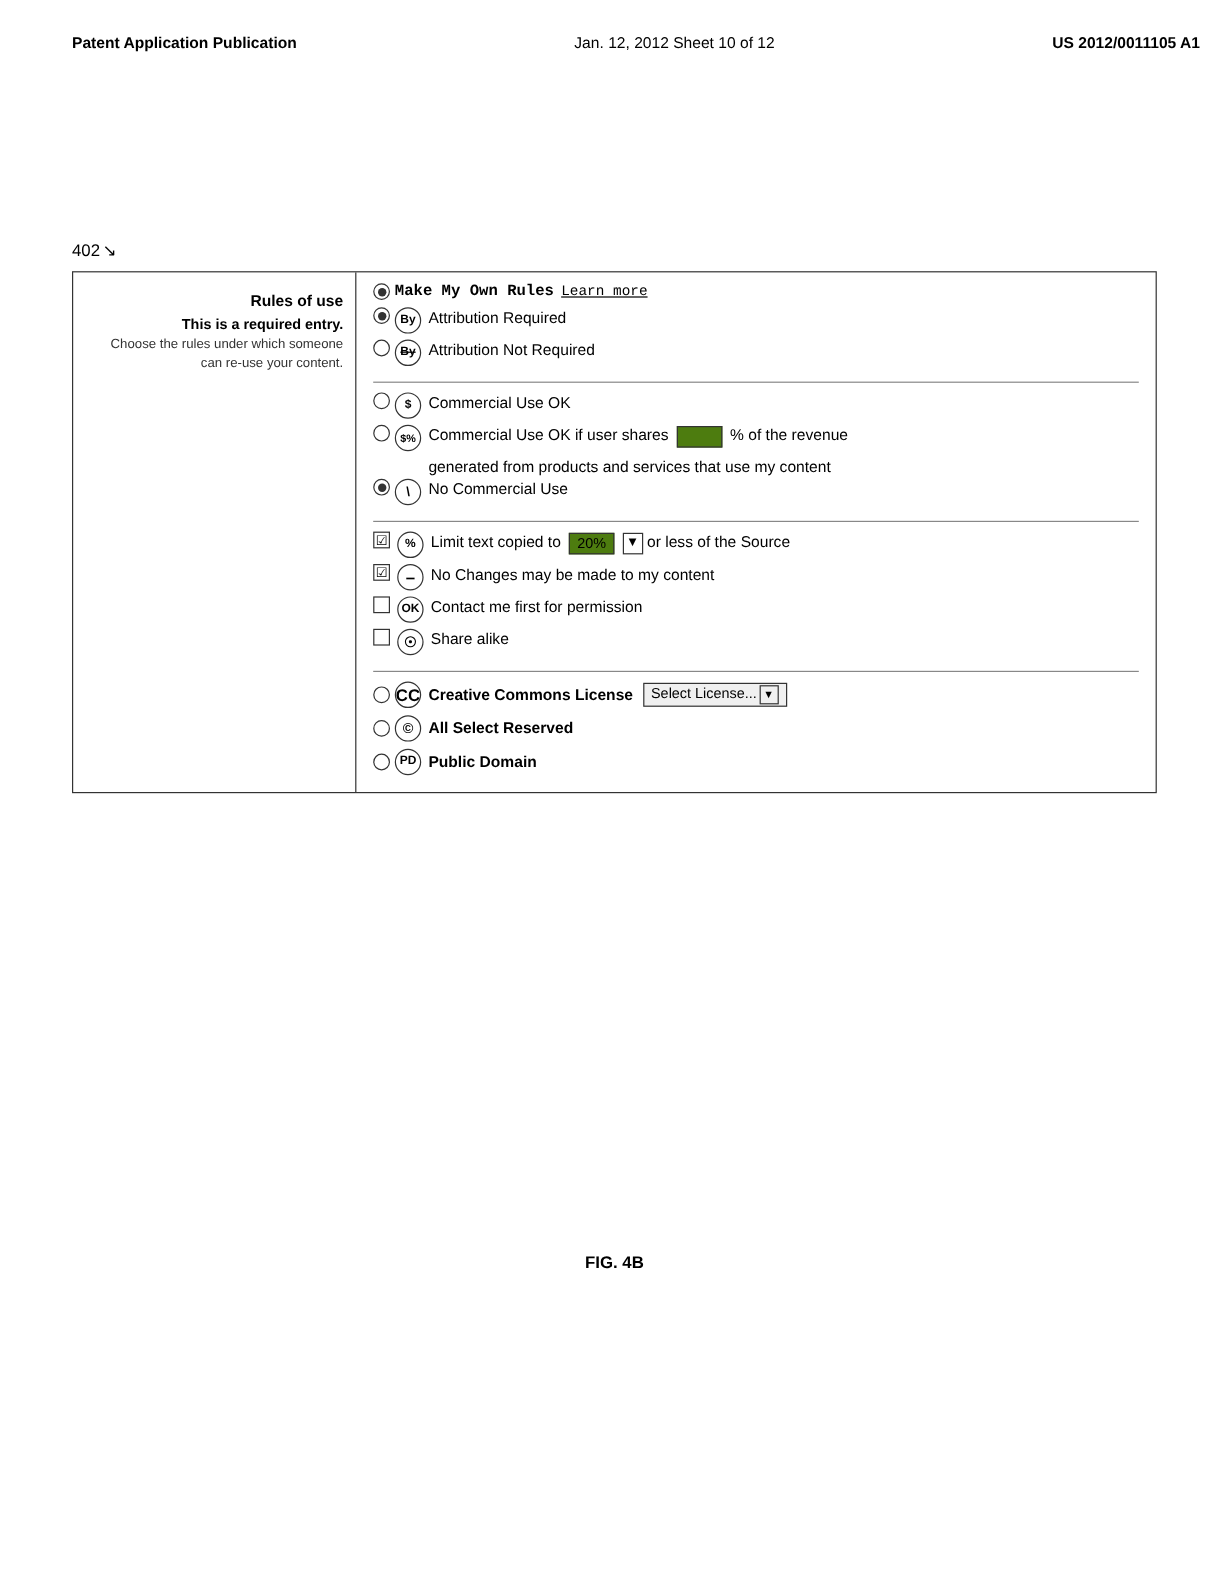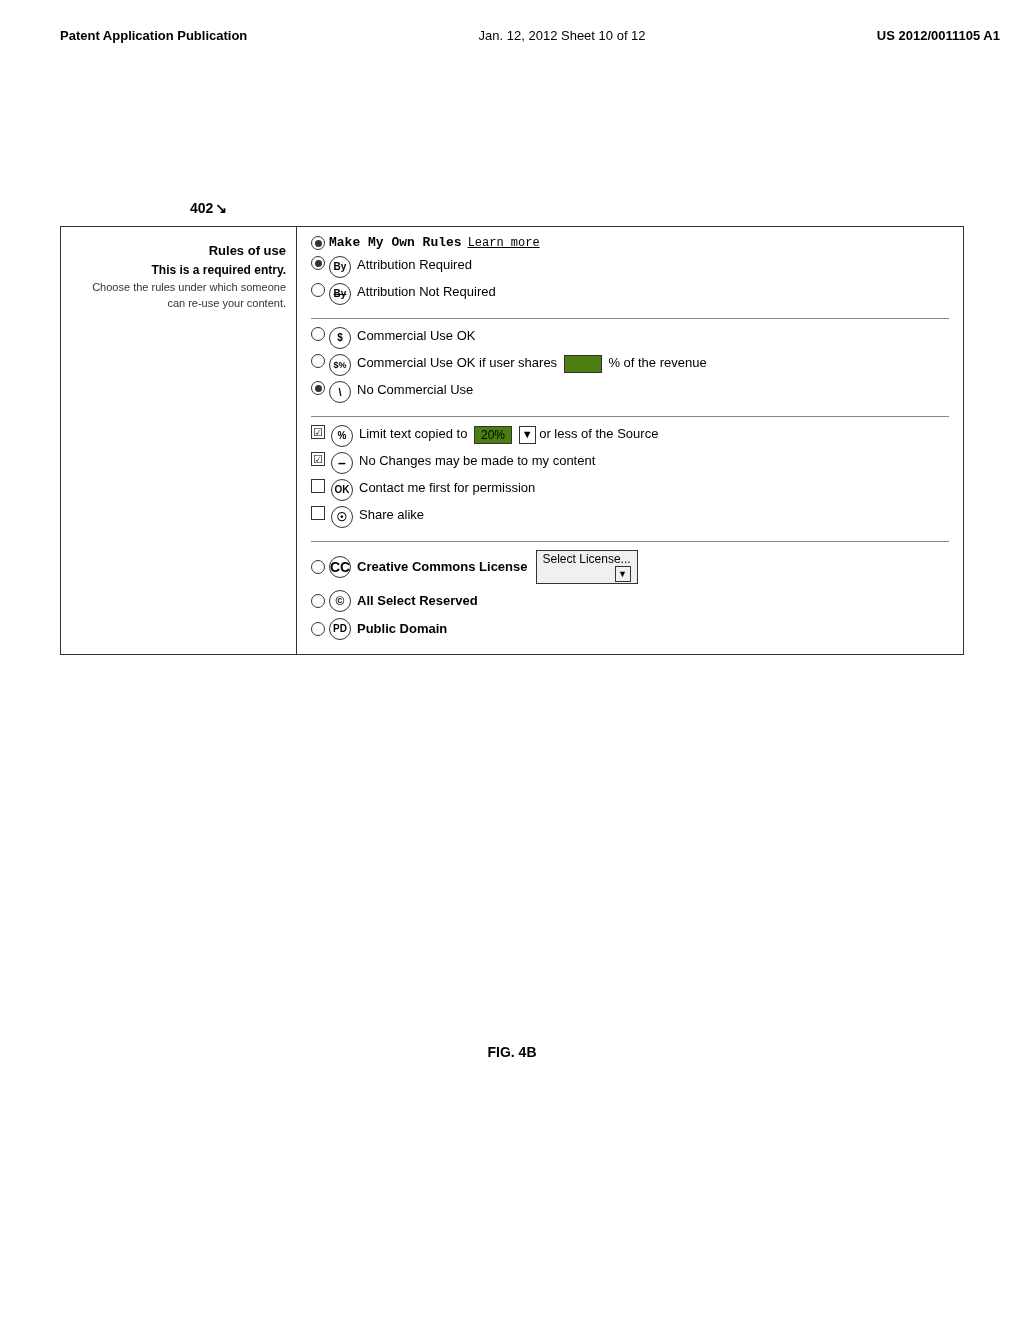--- a/index.html
+++ b/index.html
@@ -39,23 +39,22 @@
 
     .main-container {
       position: absolute;
       top: 200px;
       left: 60px;
       right: 60px;
     }
 
     .annotation-402 {
       font-size: 14px;
-      font-weight: bold;
+      font-weight: normal;
       margin-bottom: 8px;
-      margin-left: 130px;
       display: flex;
       align-items: center;
     }
 
     .arrow-402 {
       display: inline-block;
       font-size: 14px;
       margin-left: 2px;
     }
 
@@ -240,27 +239,26 @@
     }
 
     .license-row {
       display: flex;
       align-items: center;
       margin-bottom: 6px;
     }
 
     .select-license-btn {
       display: inline-flex;
-      align-items: flex-end;
+      align-items: flex-start;
       border: 1px solid #333;
       padding: 1px 6px;
       font-size: 12px;
       margin-left: 8px;
       background: #f0f0f0;
-      flex-direction: column;
     }
 
     .dropdown-arrow {
       display: inline-flex;
       align-items: center;
       justify-content: center;
       width: 16px;
       height: 16px;
       border: 1px solid #333;
       margin-left: 2px;
@@ -327,20 +325,23 @@
         </div>
 
         <div class="option-row">
           <span class="radio-unselected"></span>
           <span class="icon-badge" style="font-size:9px;">$%</span>
           <span class="option-text">
             <span>Commercial Use OK if user shares</span>
             <input class="inline-input" type="text" value="" style="">
             <span>% of the revenue</span>
           </span>
+        </div>
+        <div style="margin-left:46px; font-size:13px; margin-bottom:3px;">
+          <span>generated from products and services that use my content</span>
         </div>
 
         <div class="option-row">
           <span class="radio-selected"></span>
           <span class="icon-badge" style="font-size:11px;">\</span>
           <span class="option-text">No Commercial Use</span>
         </div>
       </div>
 
       <div class="options-section" style="border-bottom:1px solid #888; padding-bottom:8px; margin-bottom:8px;">

